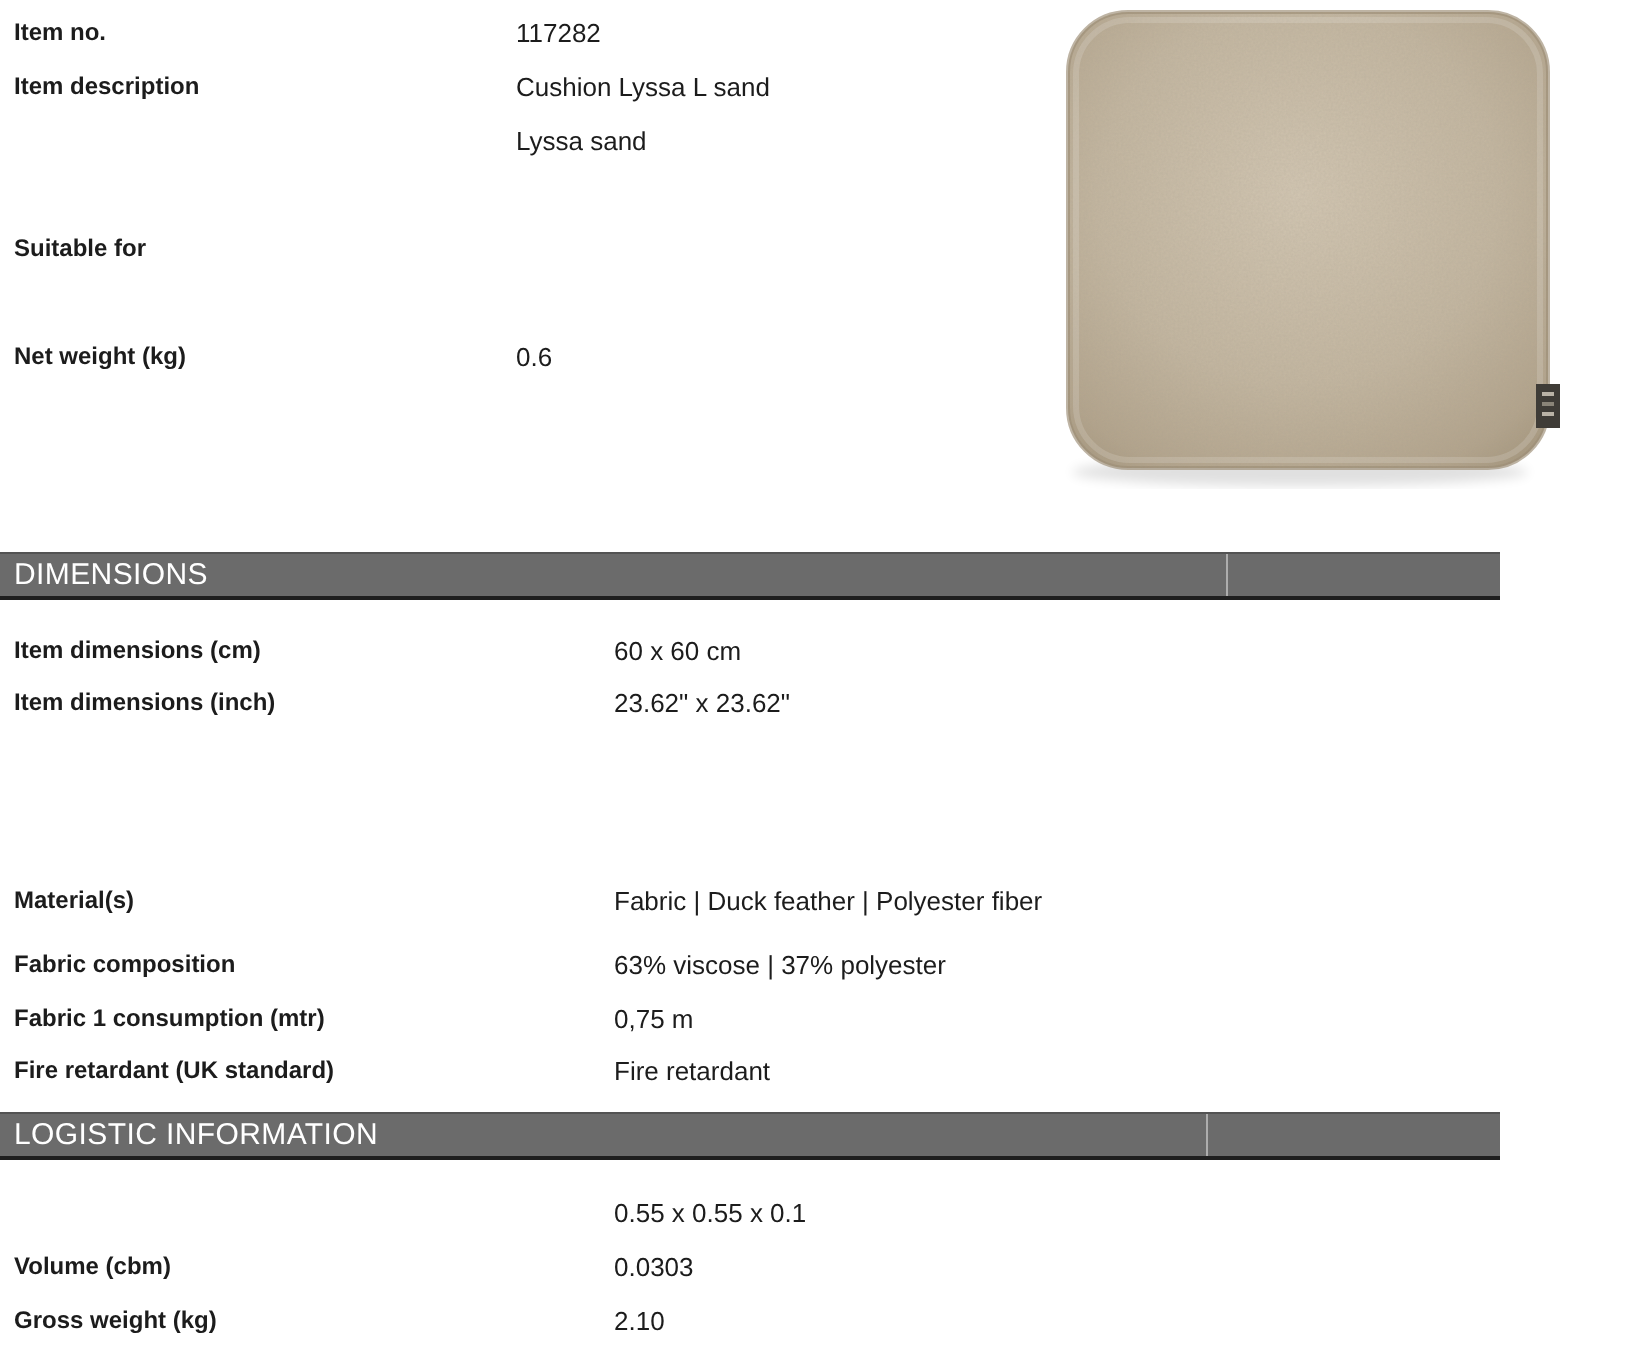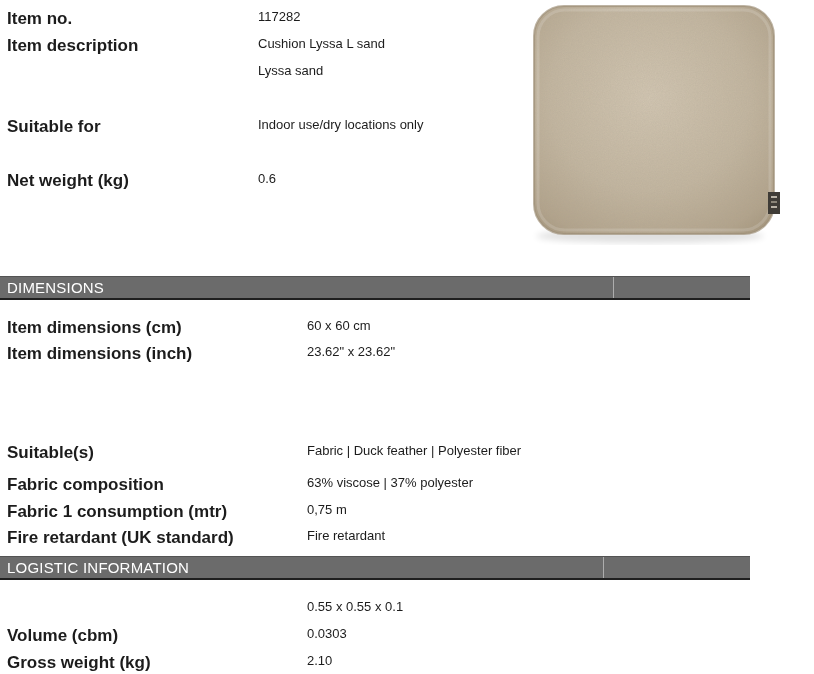--- a/index.html
+++ b/index.html
@@ -1,20 +1,20 @@
 <!DOCTYPE html>
 <html><head>
 <meta charset="utf-8">
 <style>
   html,body{margin:0;padding:0;background:#ffffff}
   body{width:814px;height:674px;position:relative;overflow:hidden;
        font-family:"Liberation Sans",sans-serif;color:#1c1c1c;}
   .page{position:absolute;inset:0;background:#ffffff;}
   .frow{position:absolute;left:0;width:814px;height:18px;}
-  .lbl{position:absolute;left:7px;top:0;font-size:17px;font-weight:700;white-space:nowrap;}
+  .lbl{position:absolute;left:7px;top:0;font-size:12px;font-weight:700;white-space:nowrap;}
   .val{position:absolute;top:0;font-size:13px;font-weight:400;white-space:nowrap;}
   .intro .val{left:258px;}
   .sec .val{left:307px;text-align:right;}
   .bar{position:absolute;left:0;width:750px;height:24px;background:#6b6b6b;
        border-bottom:2px solid #1f1f1f;border-top:1px solid rgba(0,0,0,.22);box-sizing:border-box;}
   .bar-title{position:absolute;left:7px;top:0;line-height:21px;color:#ffffff;
              font-size:15px;font-weight:400;letter-spacing:.2px;white-space:nowrap;}
   .vdiv{position:absolute;top:0;bottom:0;width:1px;background:rgba(255,255,255,.45);}
   .photo{position:absolute;left:528px;top:2px;width:252px;height:244px;margin:0;}
   .photo svg{display:block;}
@@ -32,21 +32,20 @@
     <div class="frow" style="top:36px">
       <span class="lbl">Item description</span>
       <span class="val">Cushion Lyssa L sand</span>
     </div>
     <div class="frow" style="top:63px">
       <span class="lbl"></span>
       <span class="val">Lyssa sand</span>
     </div>
     <div class="frow" style="top:117px">
       <span class="lbl">Suitable for</span>
-      <span class="val">Indoor use/dry locations only</span>
     </div>
     <div class="frow" style="top:171px">
       <span class="lbl">Net weight (kg)</span>
       <span class="val">0.6</span>
     </div>
   </section>
 
   <figure class="photo">
     <svg width="252" height="244" viewBox="0 0 252 244" xmlns="http://www.w3.org/2000/svg">
       <defs>
@@ -97,21 +96,21 @@
       <span class="val">60 x 60 cm</span>
     </div>
     <div class="frow" style="top:344px">
       <span class="lbl">Item dimensions (inch)</span>
       <span class="val">23.62" x 23.62"</span>
     </div>
   </section>
 
   <section class="sec">
     <div class="frow" style="top:443px">
-      <span class="lbl">Suitable(s)</span>
+      <span class="lbl">Material(s)</span>
       <span class="val">Fabric | Duck feather | Polyester fiber</span>
     </div>
     <div class="frow" style="top:475px">
       <span class="lbl">Fabric composition</span>
       <span class="val">63% viscose | 37% polyester</span>
     </div>
     <div class="frow" style="top:502px">
       <span class="lbl">Fabric 1 consumption (mtr)</span>
       <span class="val">0,75 m</span>
     </div>

